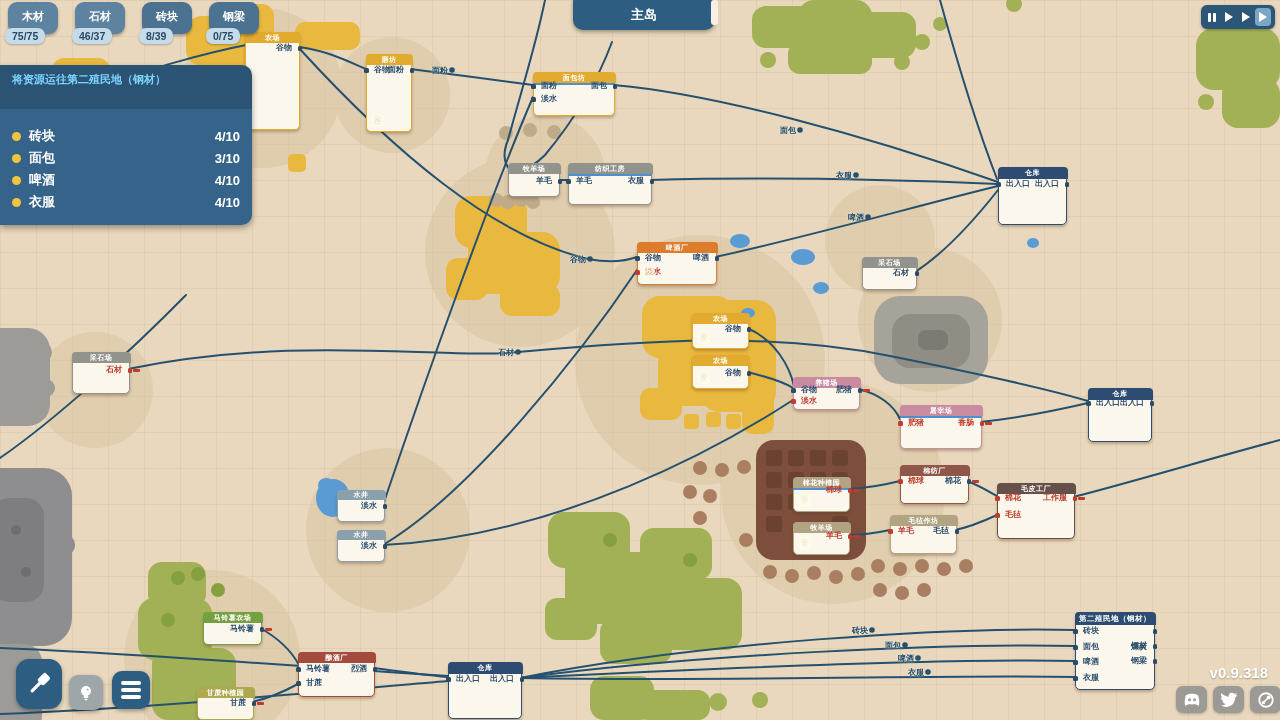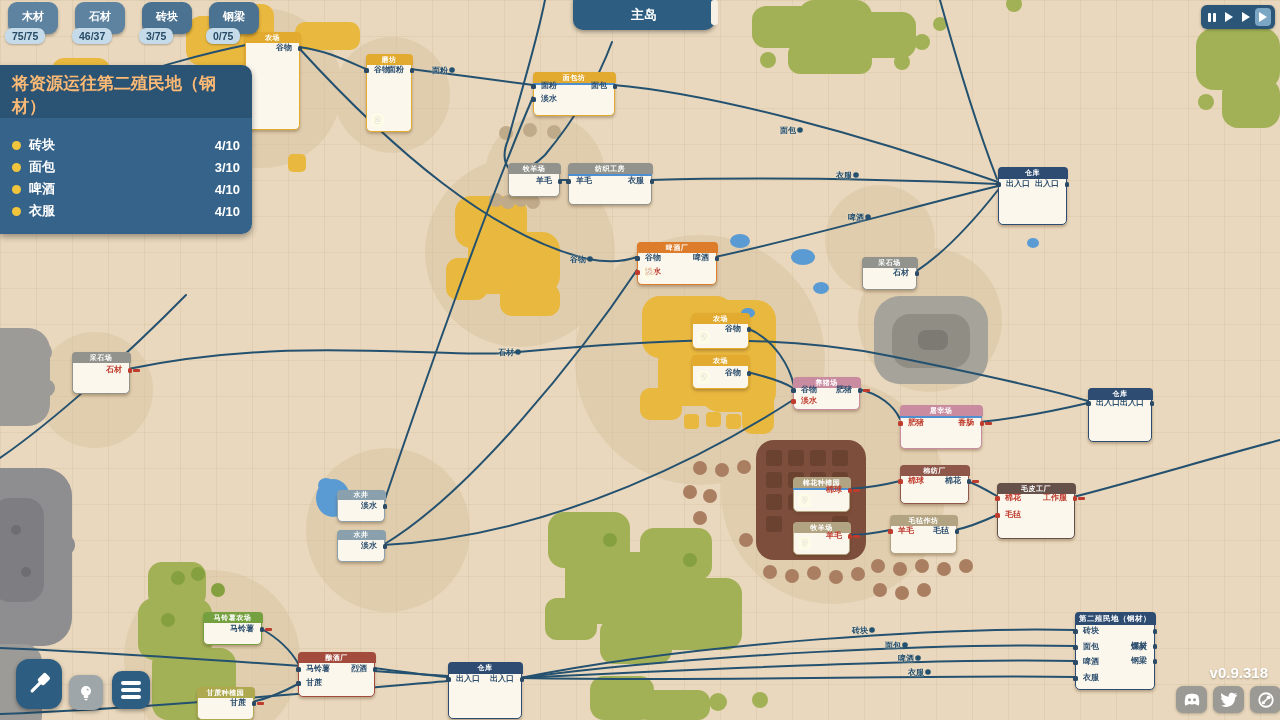--- a/index.html
+++ b/index.html
@@ -32,21 +32,21 @@
   
   #res-bar{position:absolute;left:0;top:0;z-index:20;}
   .res-tab{position:absolute;top:2px;width:50px;height:32px;background:#4b7290;border-radius:9px;
            box-shadow:0 2px 3px rgba(0,0,0,.3);color:#fff;font-size:11px;font-weight:bold;
            text-align:center;padding-top:7px;box-sizing:border-box;}
   .res-tab.lt{background:#5d83a1;}
   .res-count{position:absolute;left:-3px;top:26px;background:#c6dbe9;color:#274b66;font-size:10.5px;
              font-weight:bold;border-radius:7px;padding:2px 7px;box-shadow:0 1px 2px rgba(0,0,0,.25);}
   #quest{position:absolute;left:0;top:65px;width:252px;z-index:21;border-radius:0 10px 10px 0;
          overflow:hidden;box-shadow:0 3px 6px rgba(0,0,0,.35);}
-  #quest-head{background:#2b5374;color:#fdba74;font-size:17px;font-weight:bold;padding:7px 12px 0;}
+  #quest-head{background:#2b5374;color:#7dd3fc;font-size:11px;font-weight:bold;padding:7px 12px 22px;}
   #quest-body{background:#35638a;padding:8px 12px 12px;}
   #quest-text{color:#f2f6fa;font-size:10.8px;line-height:1.5;}
   #quest-items{margin-top:8px;}
   .q-item{display:flex;align-items:center;height:22px;color:#fff;font-size:13px;font-weight:bold;}
   .q-dot{width:9px;height:9px;border-radius:50%;background:#f0c43c;margin-right:8px;flex:0 0 auto;}
   .q-count{margin-left:auto;}
   #banner{position:absolute;left:573px;top:-8px;width:142px;height:38px;background:#2d5e82;
           border-radius:10px;z-index:15;box-shadow:0 2px 4px rgba(0,0,0,.35);display:flex;
           align-items:flex-end;justify-content:center;padding-bottom:6px;box-sizing:border-box;
           color:#fff;font-size:13px;font-weight:bold;}
@@ -480,21 +480,21 @@
         <div class="port" style="top: 27px; right: 7px;">钢材</div>
         <div class="pdot" style="top: 31px; right: -3px;"></div>
         <div class="port" style="top: 42px; right: 7px;">钢梁</div>
         <div class="pdot" style="top: 46px; right: -3px;"></div>
       </div>
     </div>
 
   <div id="res-bar">
       <div class="res-tab lt" style="left: 8px;"><span>木材</span><div class="res-count">75/75</div></div>
       <div class="res-tab lt" style="left: 75px;"><span>石材</span><div class="res-count">46/37</div></div>
-      <div class="res-tab" style="left: 142px;"><span>砖块</span><div class="res-count">3/75</div></div>
+      <div class="res-tab" style="left: 142px;"><span>砖块</span><div class="res-count">8/39</div></div>
       <div class="res-tab" style="left: 209px;"><span>钢梁</span><div class="res-count">0/75</div></div>
     </div>
 
   <div id="quest">
     <div id="quest-head">将资源运往第二殖民地（钢材）</div>
     <div id="quest-body">
       <div id="quest-items">
           <div class="q-item">
             <div class="q-dot"></div>
             <span>砖块</span>

